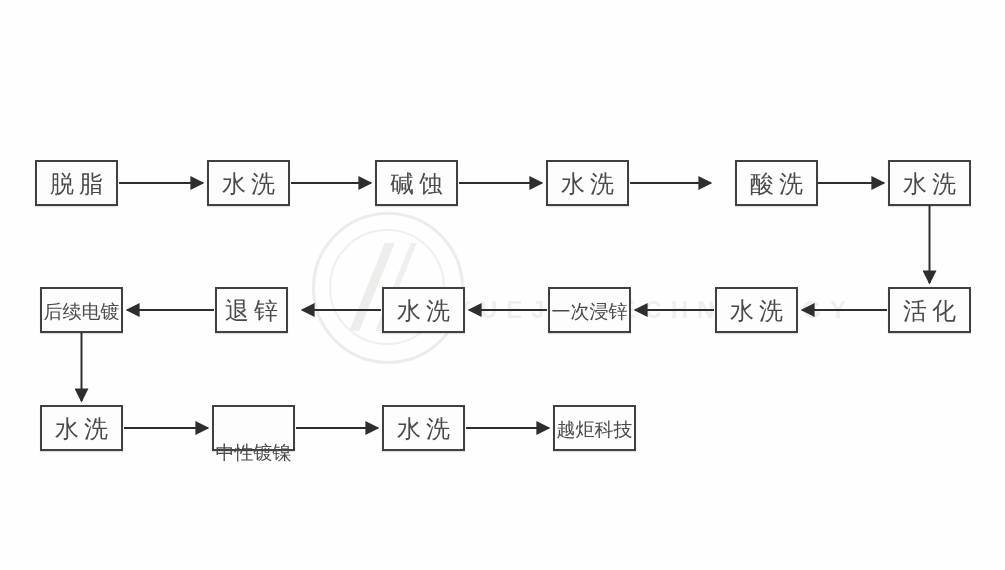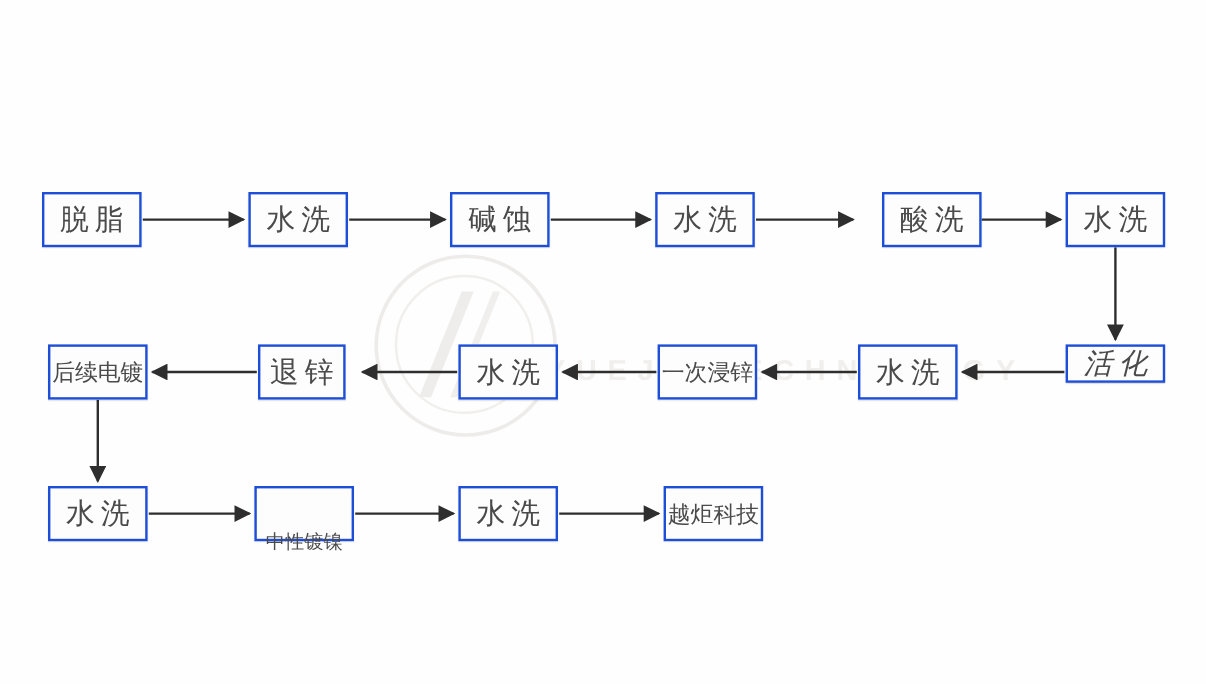--- a/index.html
+++ b/index.html
@@ -73,21 +73,21 @@
     width: 8px;
     height: 88px;
     border-left: 6px solid #f0efed;
     transform: skewX(-22deg);
   }
   
   .flow-node {
     position: absolute;
     z-index: 3;
     box-sizing: border-box;
-    border: 2px solid #1d4ed8;
+    border: 2px solid #404040;
     background: #fdfdfd;
     display: flex;
     align-items: center;
     justify-content: center;
     color: #4a4a4a;
     box-shadow: 0 1px 1px rgba(0,0,0,0.12);
   }
   .flow-node .node-label {
     white-space: nowrap;
     line-height: 1;
@@ -149,21 +149,21 @@
       </div>
       <div class="flow-node" style="left: 546px; top: 160px; width: 83px; height: 46px;">
         <span class="node-label" style="font-size: 24px; letter-spacing: 5px; padding-left: 5px;">水洗</span>
       </div>
       <div class="flow-node" style="left: 715px; top: 160px; width: 83px; height: 46px; margin-left: 20px;">
         <span class="node-label" style="font-size: 24px; letter-spacing: 5px; padding-left: 5px;">酸洗</span>
       </div>
       <div class="flow-node" style="left: 888px; top: 160px; width: 83px; height: 46px;">
         <span class="node-label" style="font-size: 24px; letter-spacing: 5px; padding-left: 5px;">水洗</span>
       </div>
-      <div class="flow-node" style="left: 888px; top: 287px; width: 83px; height: 32px; font-style: italic;">
+      <div class="flow-node" style="left: 888px; top: 287px; width: 83px; height: 46px;">
         <span class="node-label" style="font-size: 24px; letter-spacing: 5px; padding-left: 5px;">活化</span>
       </div>
       <div class="flow-node" style="left: 715px; top: 287px; width: 83px; height: 46px;">
         <span class="node-label" style="font-size: 24px; letter-spacing: 5px; padding-left: 5px;">水洗</span>
       </div>
       <div class="flow-node" style="left: 548px; top: 287px; width: 83px; height: 46px;">
         <span class="node-label" style="font-size: 19px; letter-spacing: 0px;">一次浸锌</span>
       </div>
       <div class="flow-node" style="left: 382px; top: 287px; width: 83px; height: 46px;">
         <span class="node-label" style="font-size: 24px; letter-spacing: 5px; padding-left: 5px;">水洗</span>
@@ -171,21 +171,21 @@
       <div class="flow-node" style="left: 215px; top: 287px; width: 73px; height: 46px;">
         <span class="node-label" style="font-size: 24px; letter-spacing: 5px; padding-left: 5px;">退锌</span>
       </div>
       <div class="flow-node" style="left: 40px; top: 287px; width: 83px; height: 46px;">
         <span class="node-label" style="font-size: 19px; letter-spacing: 0px;">后续电镀</span>
       </div>
       <div class="flow-node" style="left: 40px; top: 405px; width: 83px; height: 46px;">
         <span class="node-label" style="font-size: 24px; letter-spacing: 5px; padding-left: 5px;">水洗</span>
       </div>
       <div class="flow-node" style="left: 212px; top: 405px; width: 83px; height: 46px;">
-        <span class="node-label" style="font-size: 16px; letter-spacing: 0px; margin-top: 47px;">中性镀镍</span>
+        <span class="node-label" style="font-size: 19px; letter-spacing: 0px; margin-top: 47px;">中性镀镍</span>
       </div>
       <div class="flow-node" style="left: 382px; top: 405px; width: 83px; height: 46px;">
         <span class="node-label" style="font-size: 24px; letter-spacing: 5px; padding-left: 5px;">水洗</span>
       </div>
       <div class="flow-node" style="left: 553px; top: 405px; width: 83px; height: 46px;">
         <span class="node-label" style="font-size: 19px; letter-spacing: 0px;">越炬科技</span>
       </div>
     </div>
 
 </div>

